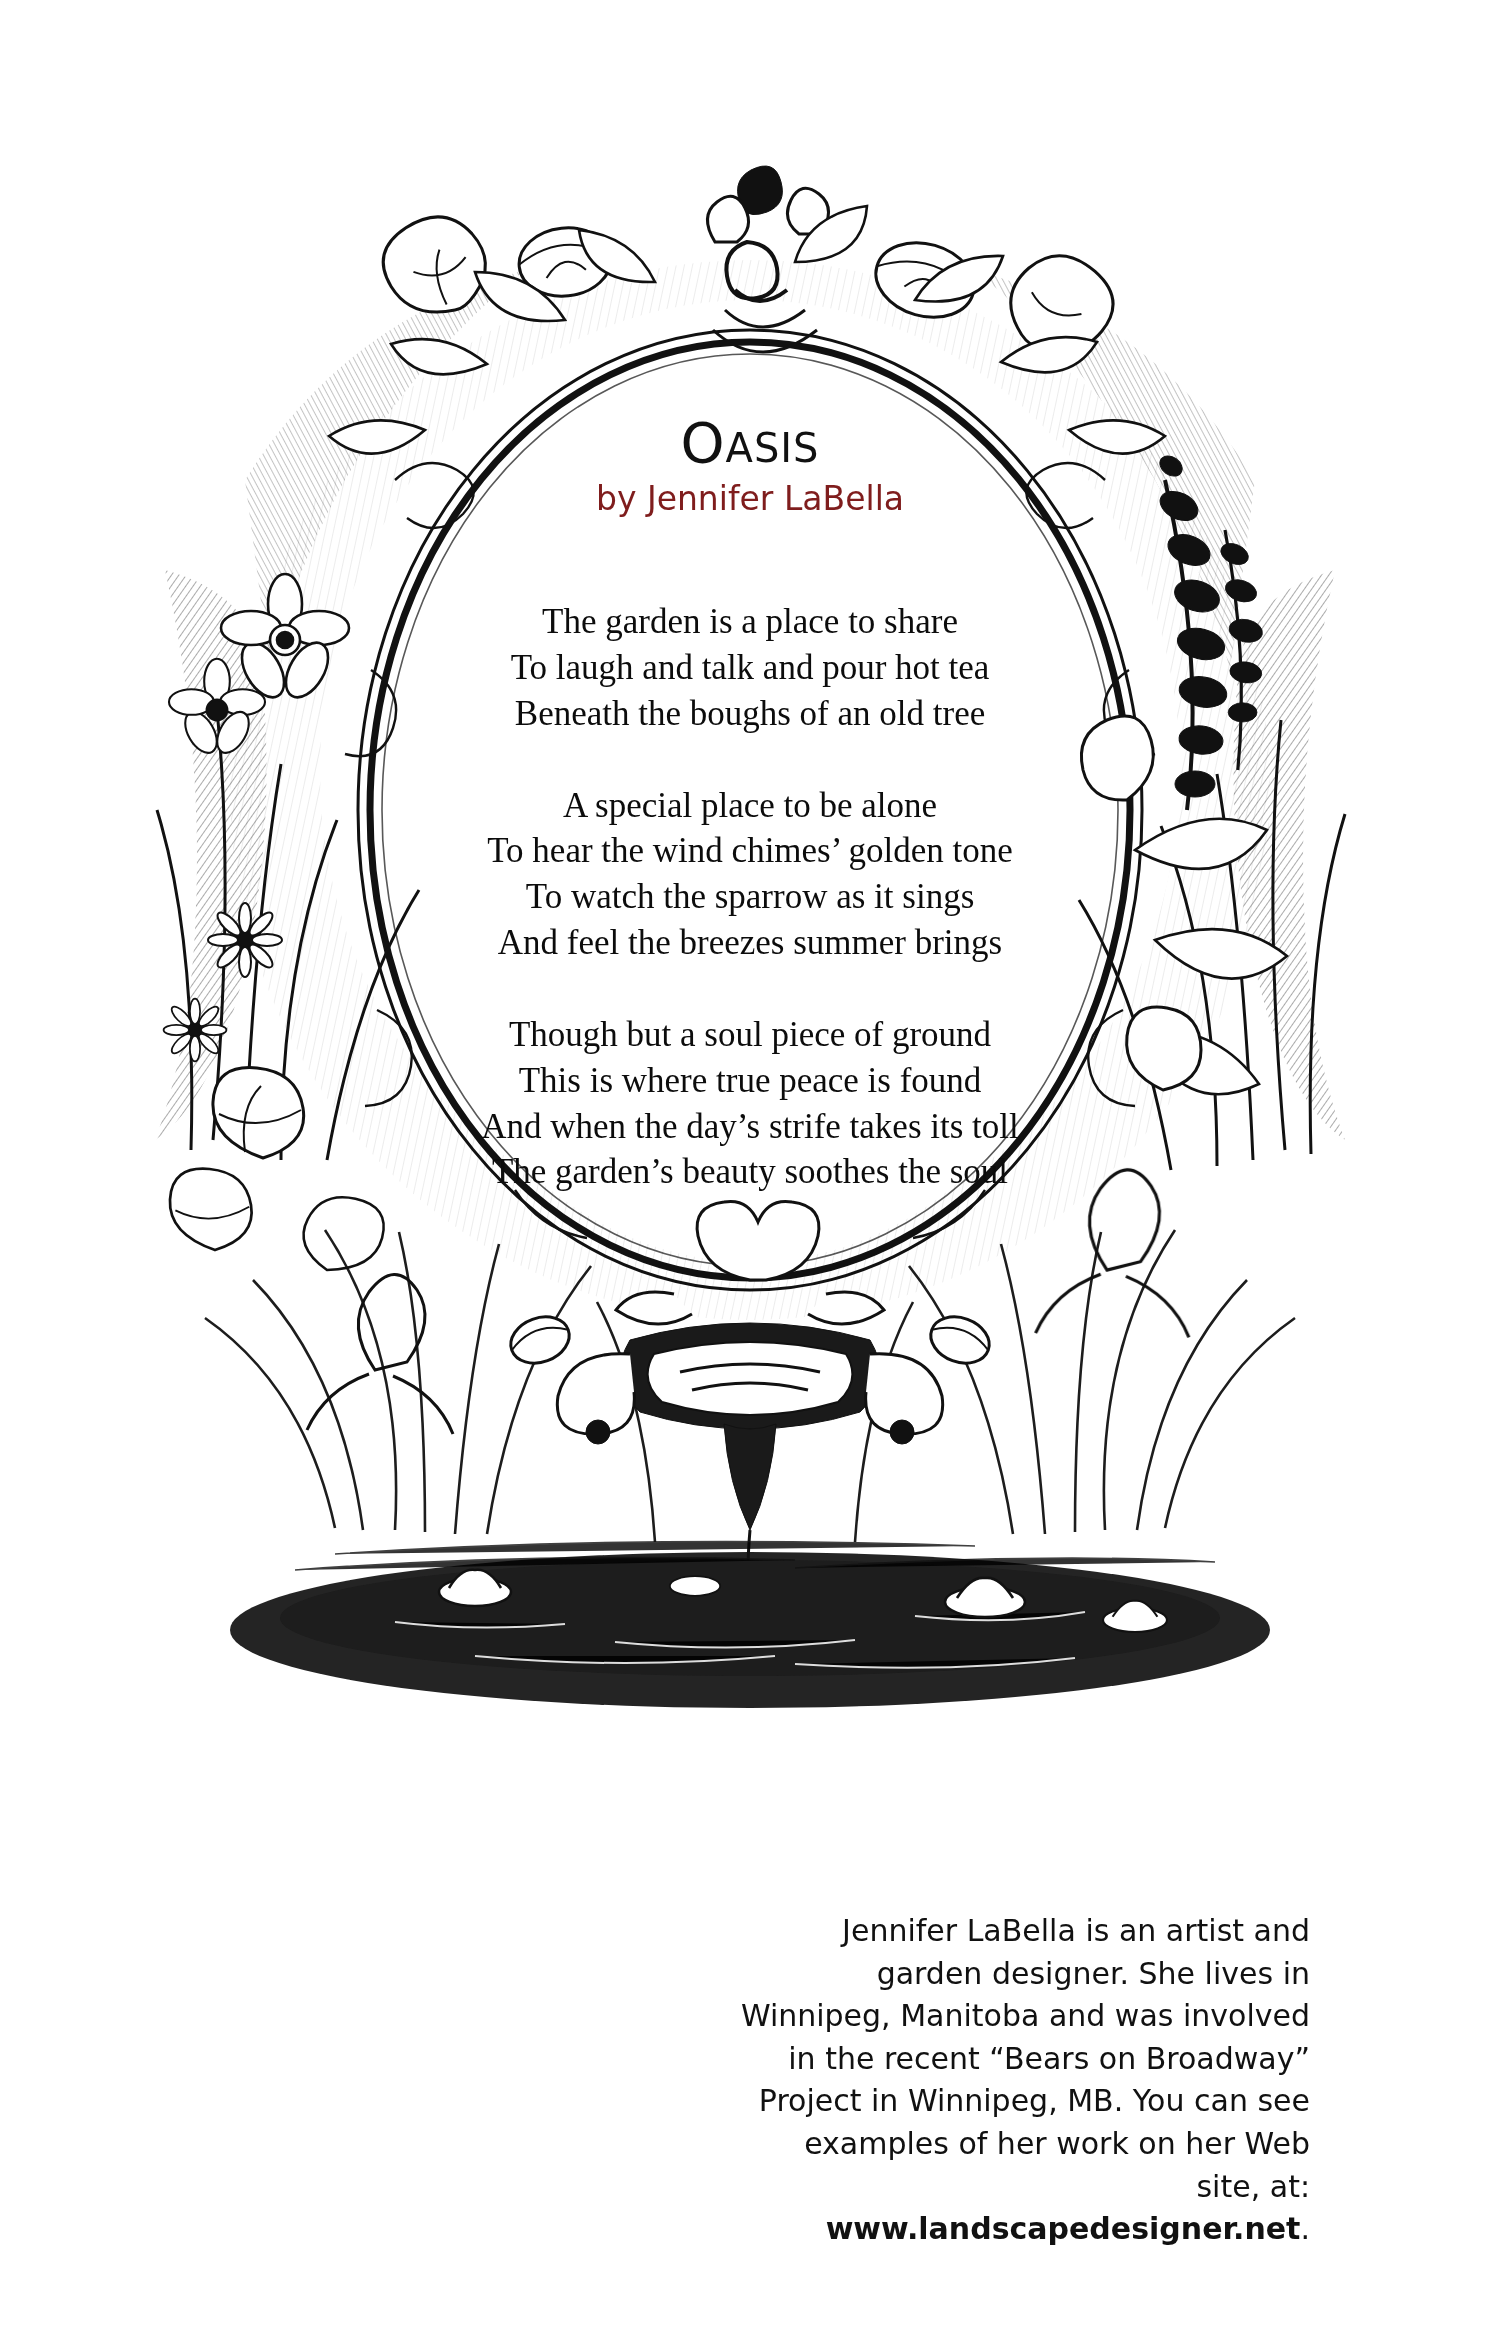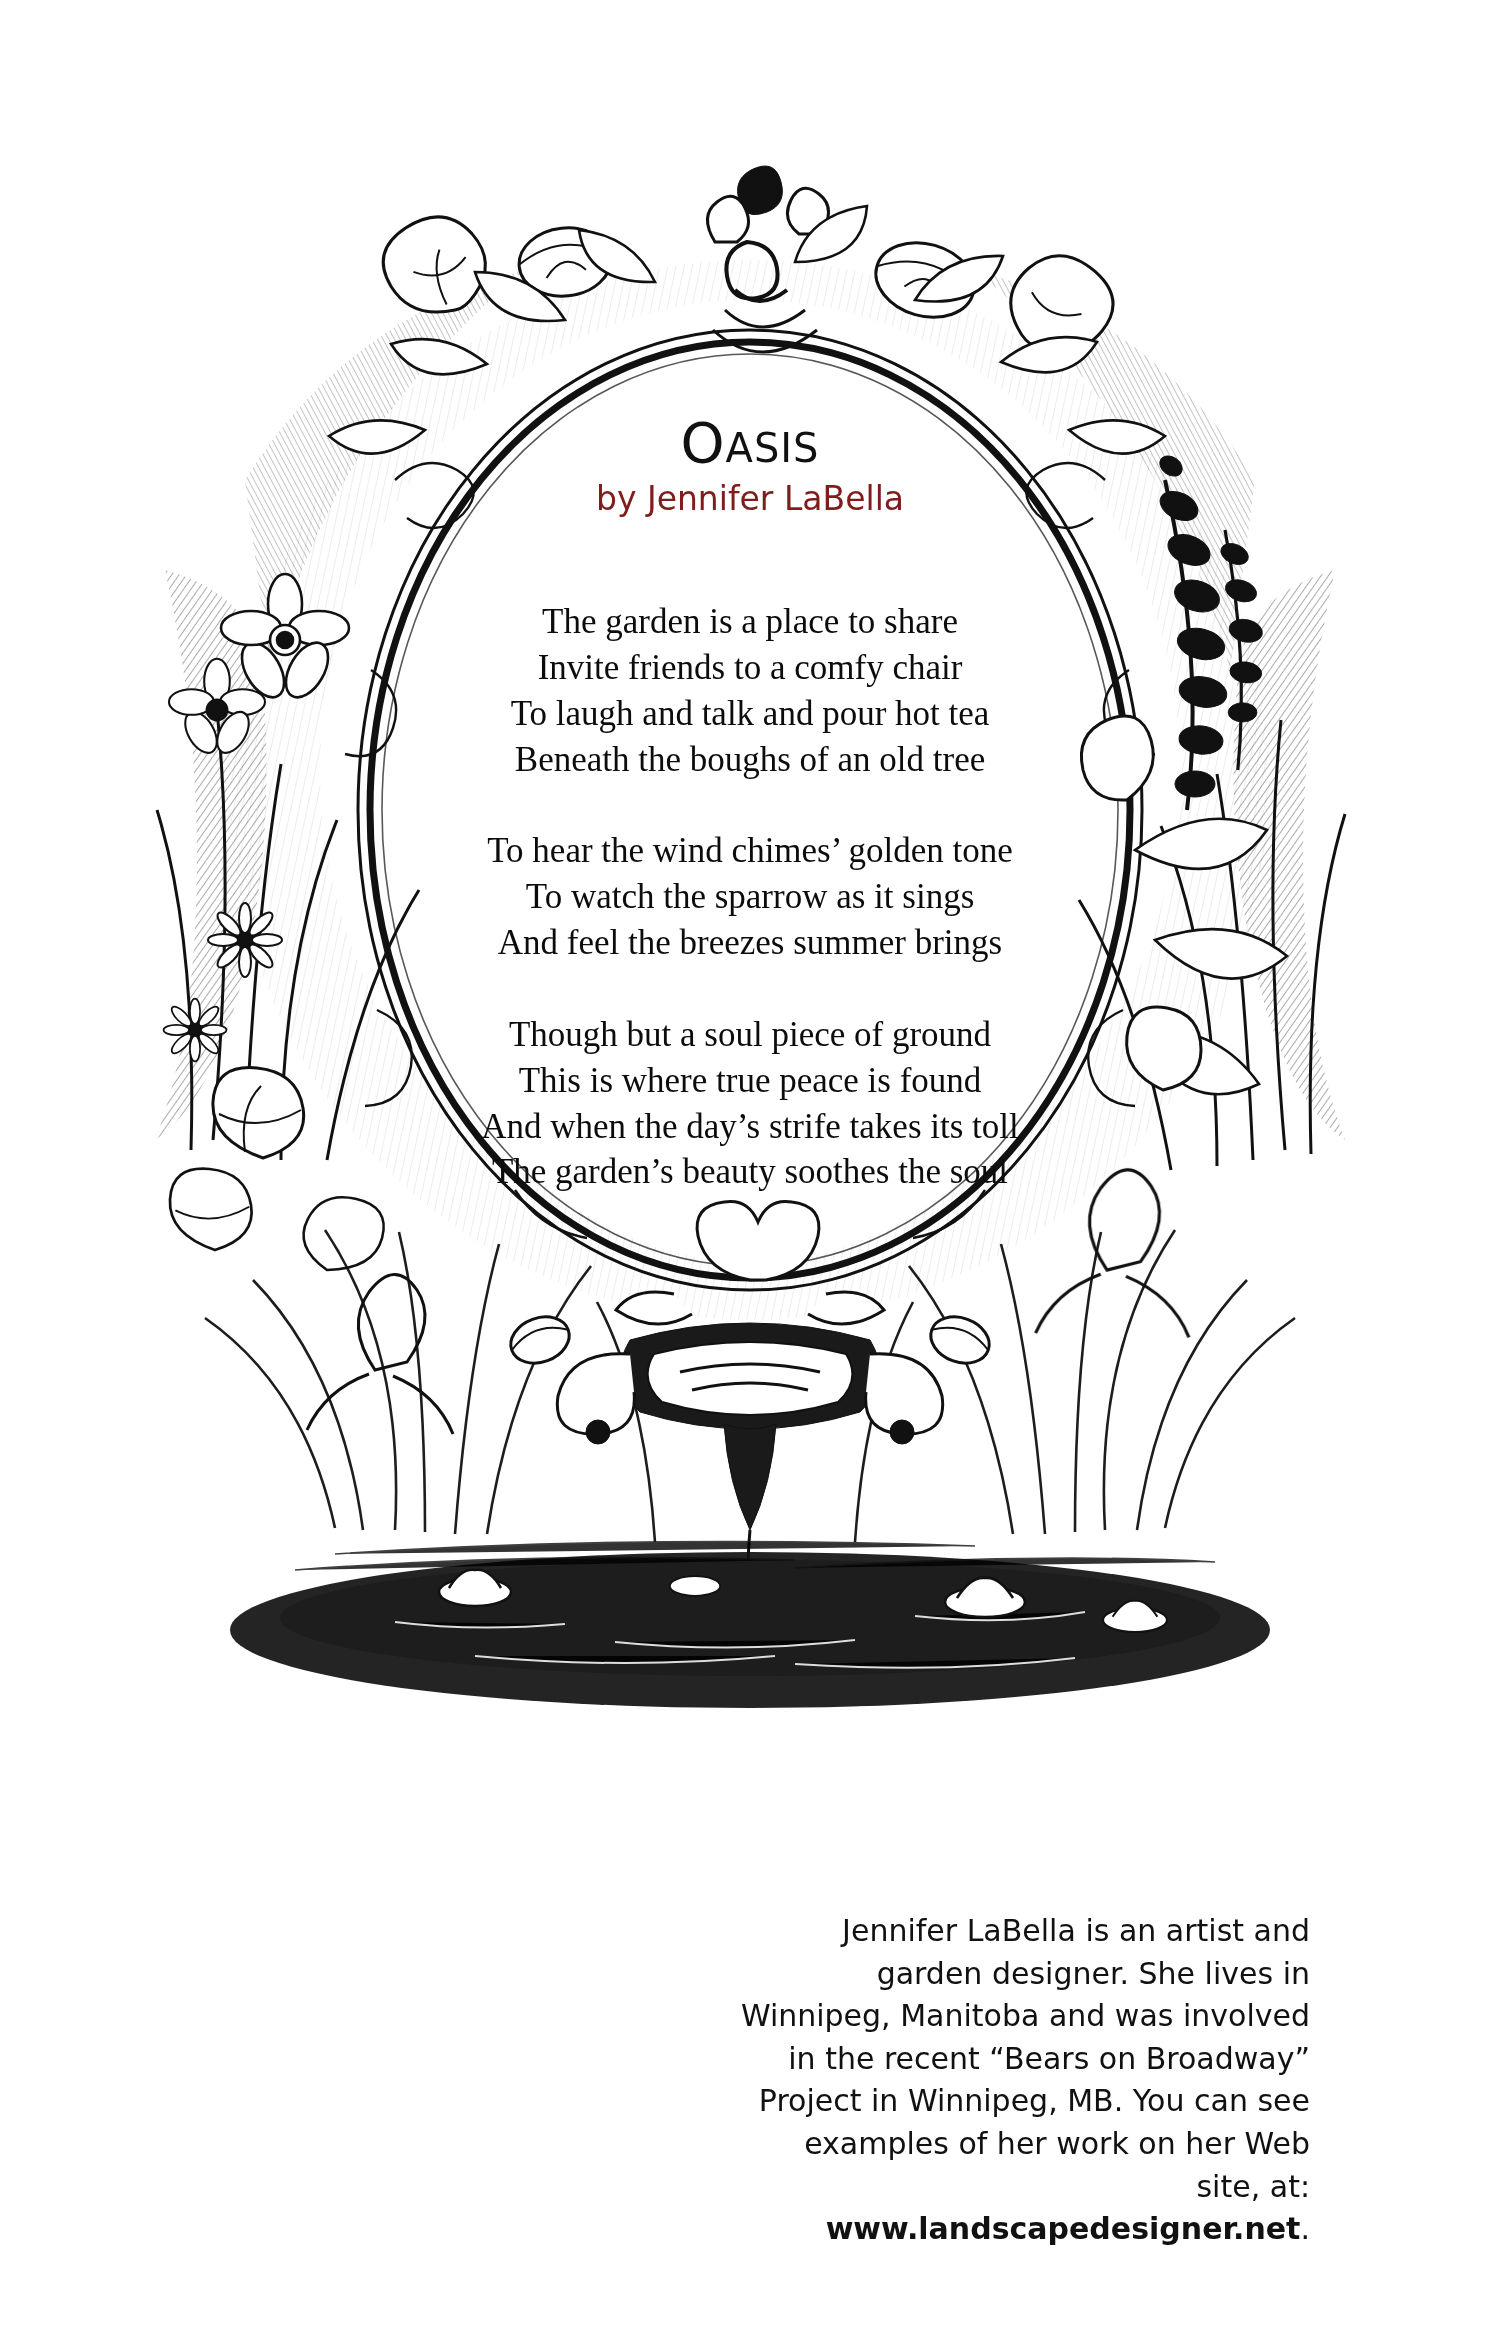--- a/index.html
+++ b/index.html
@@ -429,26 +429,26 @@
   </div>
 
   <div class="poem">
     <h1 class="poem-title">
       <span class="cap">O</span><span class="rest">ASIS</span>
     </h1>
     <p class="poem-author">by Jennifer LaBella</p>
 
     <div class="stanza">
       <div class="line">The garden is a place to share</div>
-      <div class="line">Invite friends to a comfy chair</div>
       <div class="line">To laugh and talk and pour hot tea</div>
       <div class="line">Beneath the boughs of an old tree</div>
     </div>
 
     <div class="stanza">
+      <div class="line">A special place to be alone</div>
       <div class="line">To hear the wind chimes’ golden tone</div>
       <div class="line">To watch the sparrow as it sings</div>
       <div class="line">And feel the breezes summer brings</div>
     </div>
 
     <div class="stanza">
       <div class="line">Though but a soul piece of ground</div>
       <div class="line">This is where true peace is found</div>
       <div class="line">And when the day’s strife takes its toll</div>
       <div class="line">The garden’s beauty soothes the soul</div>

